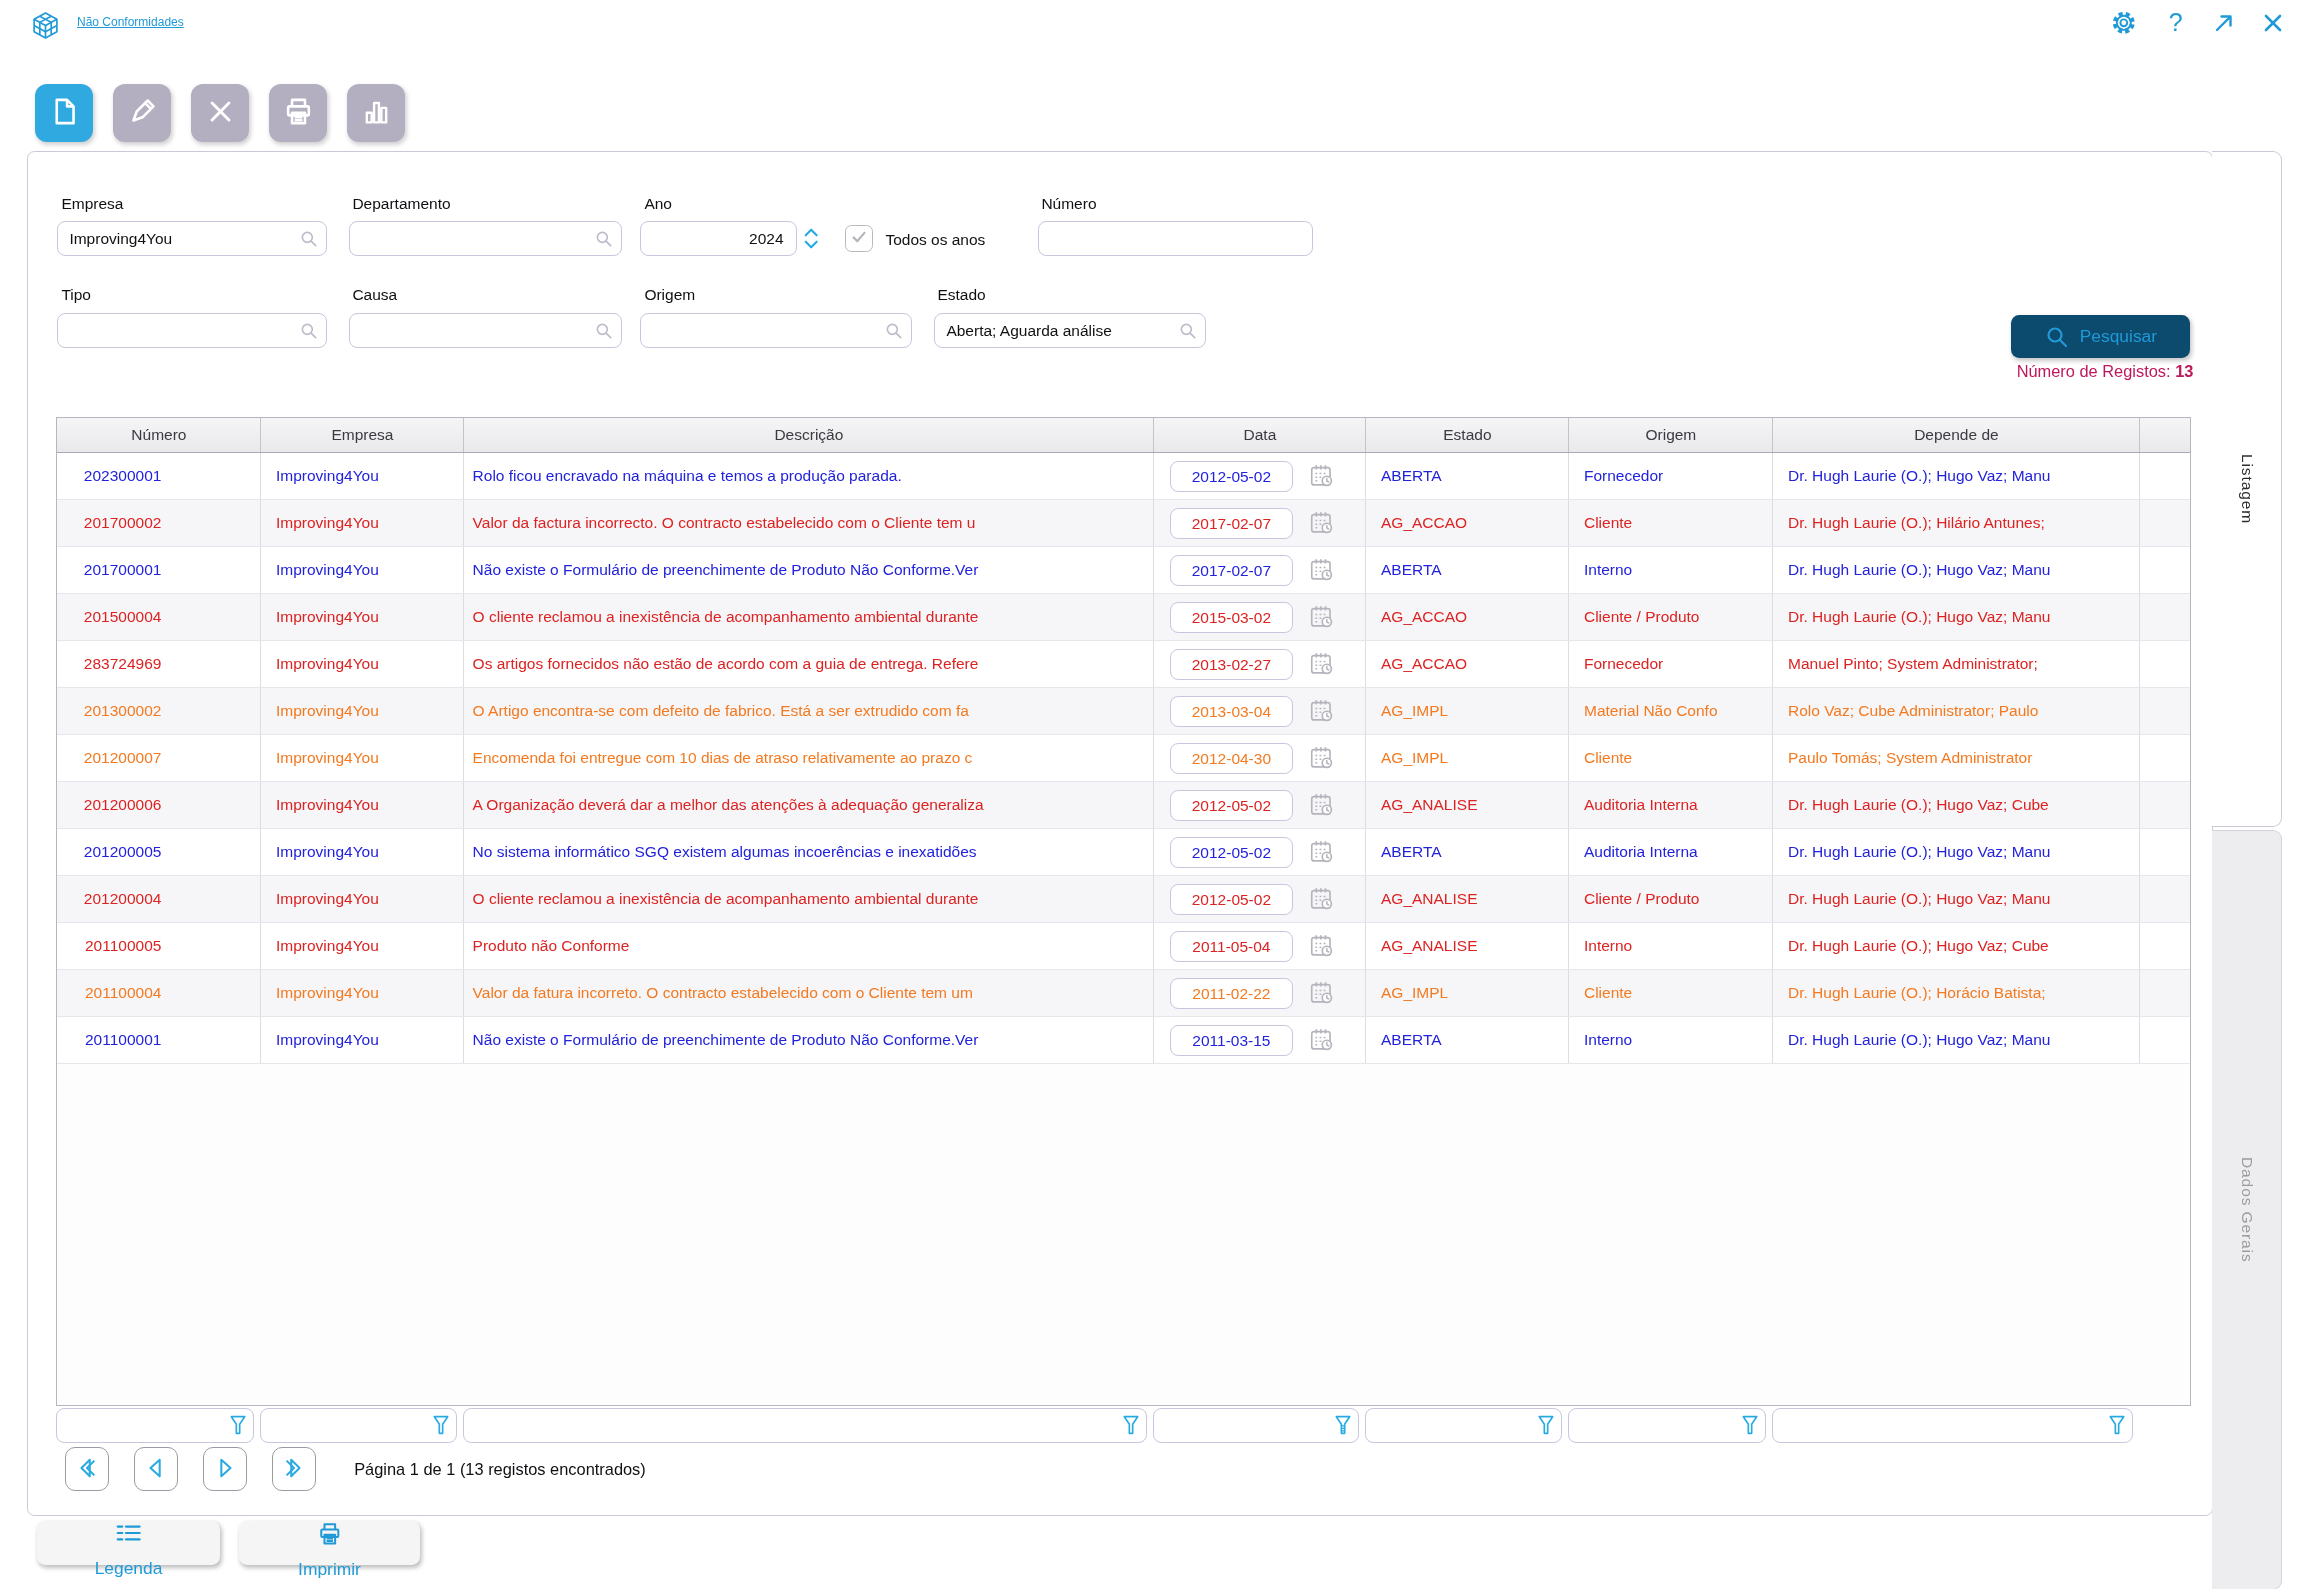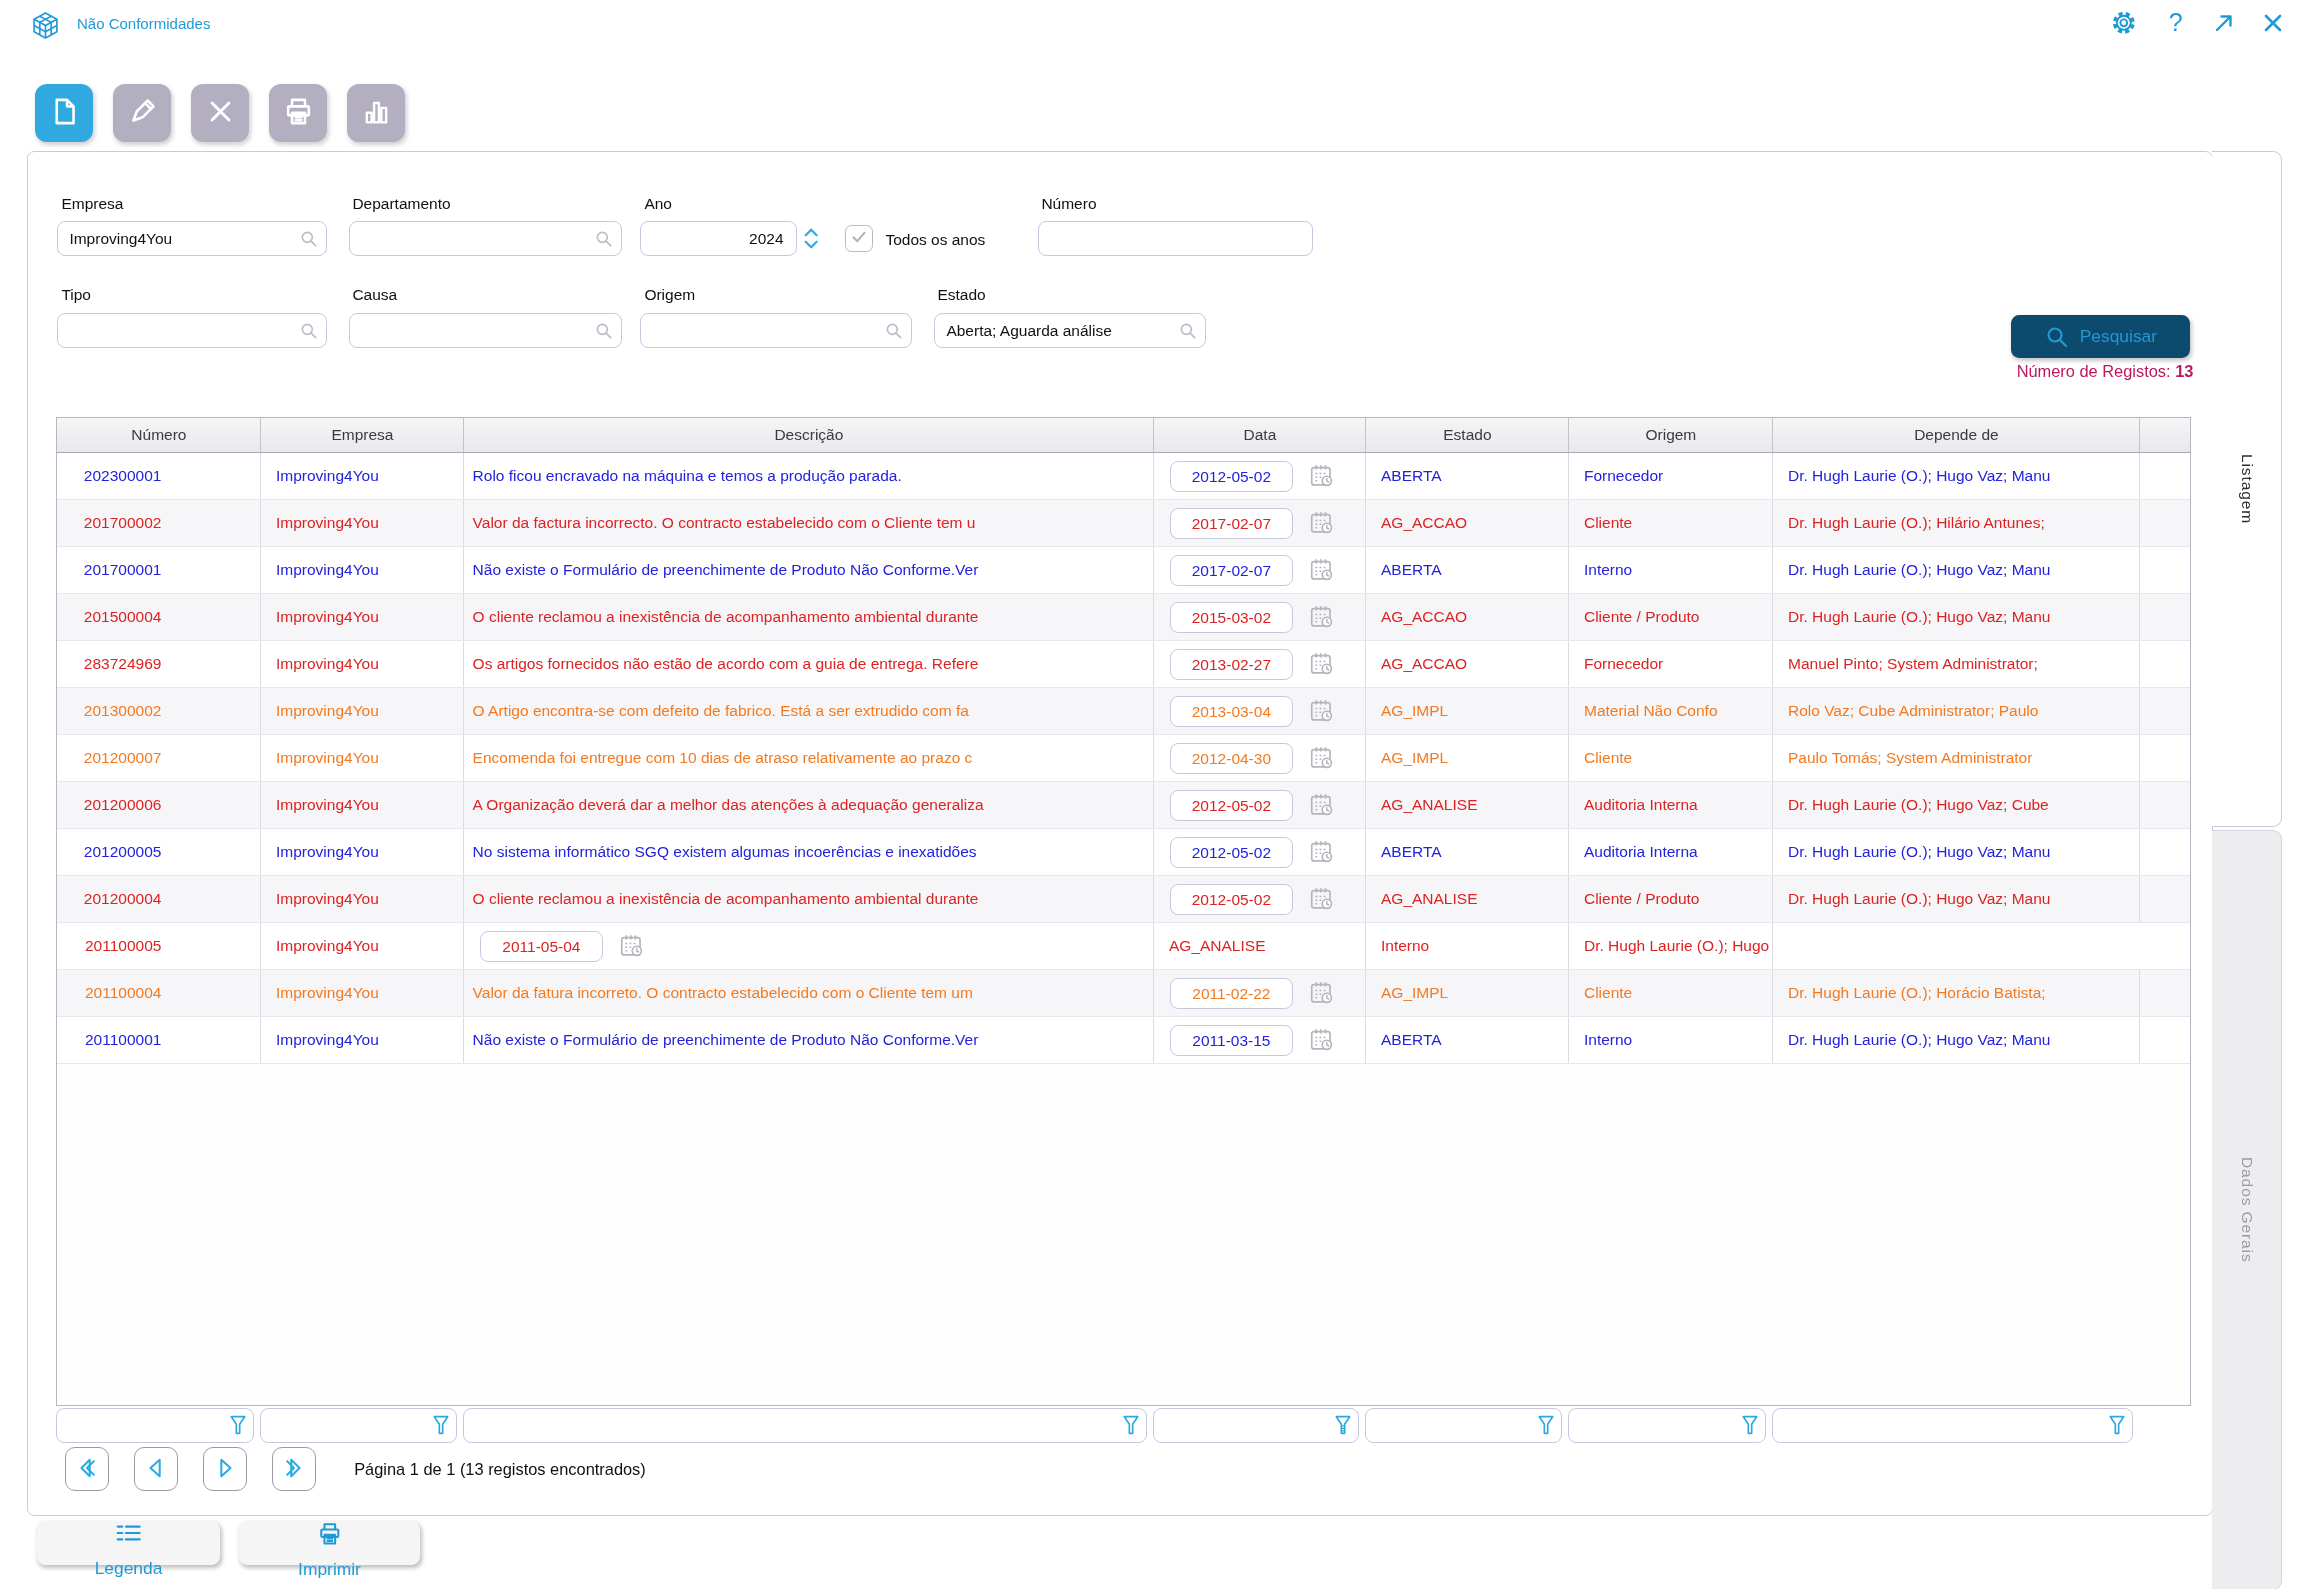--- a/index.html
+++ b/index.html
@@ -5,21 +5,21 @@
   html,body{margin:0;padding:0;}
   body{
     width:2314px;height:1590px;position:relative;overflow:hidden;
     background:#ffffff;
     font-family:"Liberation Sans", sans-serif;
     -webkit-font-smoothing:antialiased;
   }
   
   .topbar{position:absolute;left:0;top:0;width:2314px;height:48px;}
   .app-logo{position:absolute;left:31px;top:11px;width:29px;height:29px;}
-  .app-title{position:absolute;left:77px;top:14.6px;font-size:15px;color:#1f9ad7;}
+  .app-title{position:absolute;left:77px;top:14.6px;font-size:12px;color:#1f9ad7;text-decoration:underline;}
   .winbtn{position:absolute;top:9.1px;width:27.4px;height:27.4px;display:flex;align-items:center;justify-content:center;cursor:pointer;}
   .winbtn svg{display:block;}
   .help-q{font-size:25px;color:#1f9ad7;font-weight:400;}
   
   .toolbar{position:absolute;left:35px;top:84px;height:60px;display:flex;gap:20px;}
   .tbtn{width:58px;height:58px;border-radius:12px;display:flex;align-items:center;justify-content:center;
         background:#b3aec0;box-shadow:1.8px 2.7px 4.6px rgba(0,0,0,0.18);cursor:pointer;}
   .tbtn.active{background:#2fa9e0;}
   
   .main-panel{position:absolute;left:27.4px;top:151px;width:2184px;height:1363px;
@@ -533,20 +533,21 @@
       </span>
     </div>
     <div class="cell col-est">AG_ANALISE</div>
     <div class="cell col-org">Cliente / Produto</div>
     <div class="cell col-dep">Dr. Hugh Laurie (O.); Hugo Vaz; Manu</div>
     <div class="cell col-extra"></div>
   </div>
         <div class="trow c-red">
     <div class="cell col-num">201100005</div>
     <div class="cell col-emp">Improving4You</div>
+    <div class="cell col-desc">Produto não Conforme</div>
     <div class="cell col-data">
       <span class="datebox">2011-05-04</span>
       <span class="calicon">
         <svg width="25.6" height="25.6" viewBox="0 0 28 28">
                 <g fill="none" stroke="#b4b4bc" stroke-width="1.8">
           <rect x="3" y="5" width="20" height="19" rx="2.5"></rect>
           <path d="M8 2.5 V7 M13 2.5 V7 M18 2.5 V7"></path>
           <path d="M7 11.5 H9 M11.5 11.5 H13.5 M16 11.5 H18 M7 15.5 H9 M11.5 15.5 H13.5 M7 19.5 H9" stroke-width="1.6"></path>
           <circle cx="19.5" cy="19.5" r="5" fill="#fff"></circle>
           <path d="M19.5 17 V19.7 L21.5 20.8" stroke-width="1.6" stroke-linecap="round"></path>

